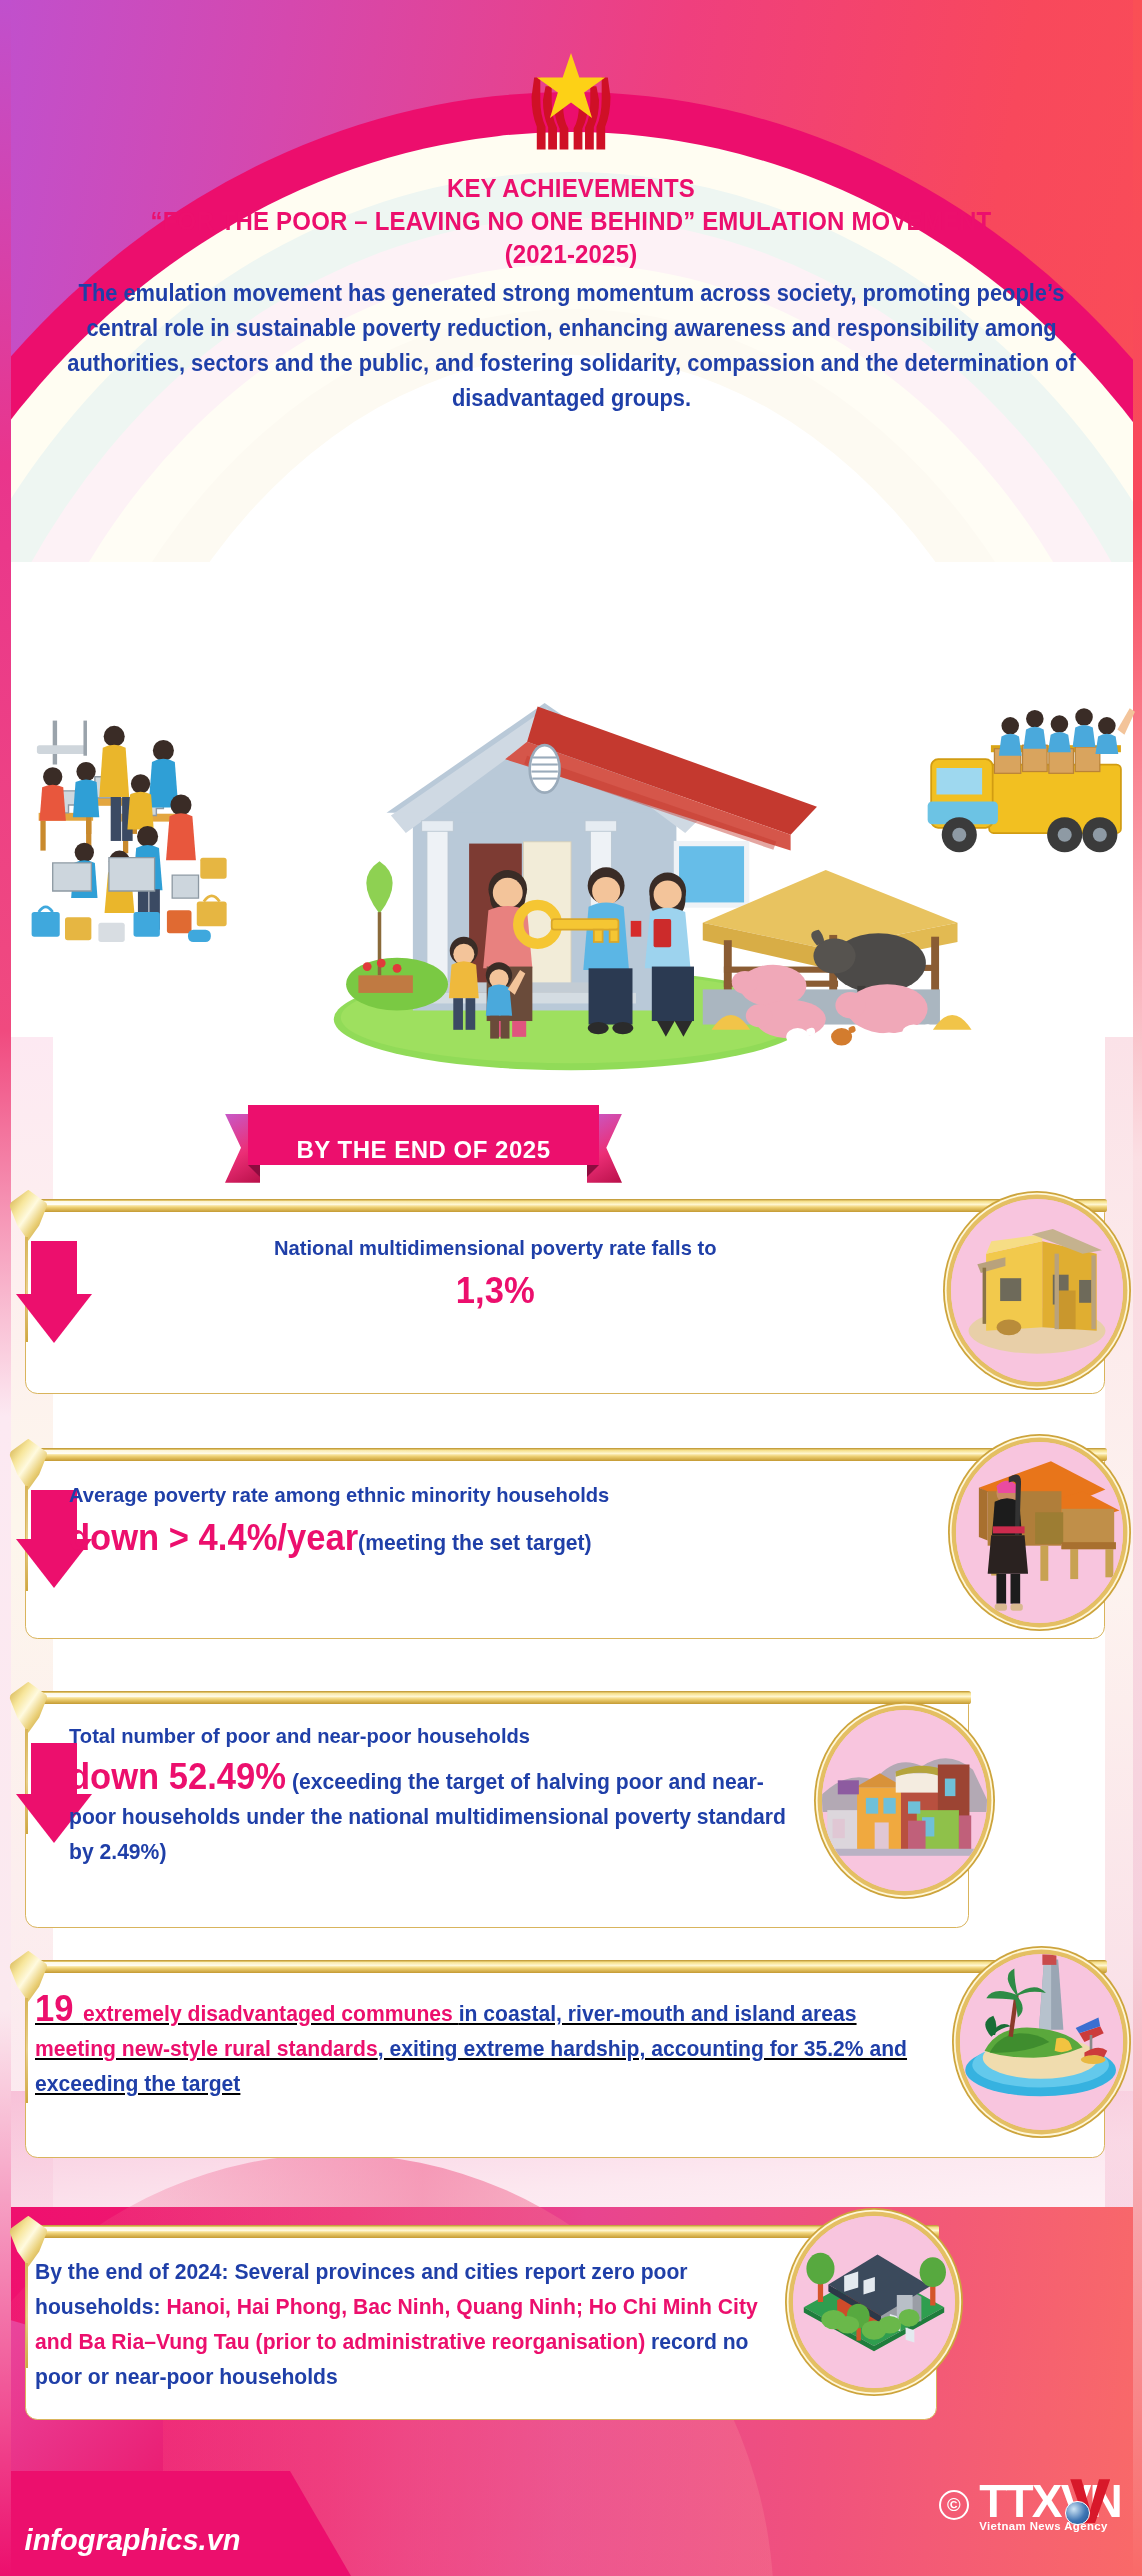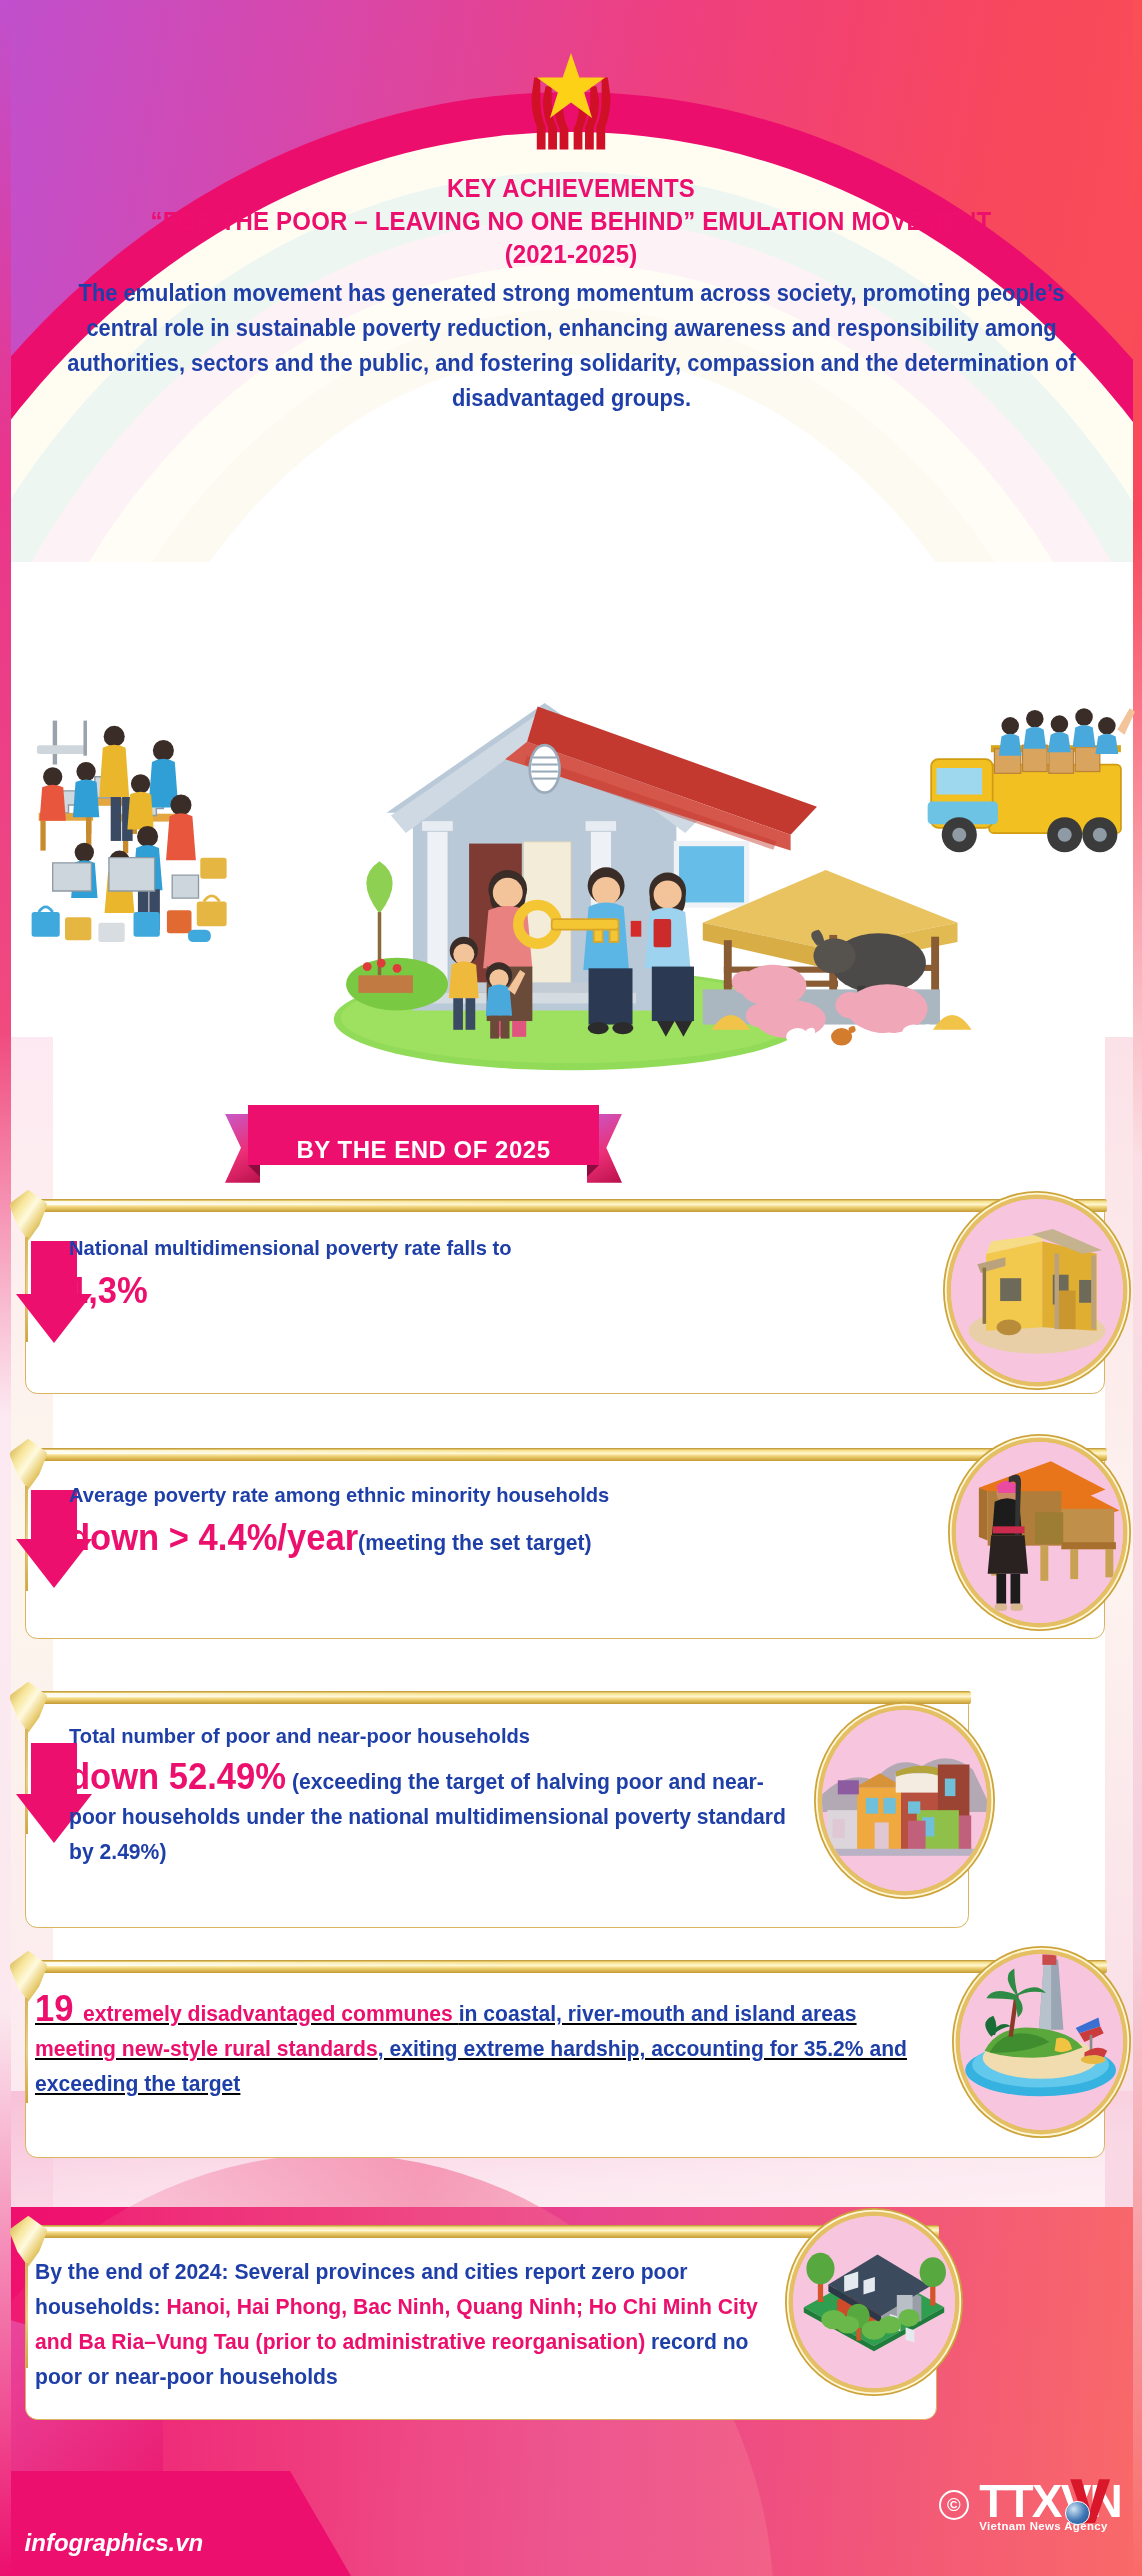--- a/index.html
+++ b/index.html
@@ -121,21 +121,21 @@
   .arrow-down .head{width:0;height:0;margin:0 auto;
     border-left:38px solid transparent;border-right:38px solid transparent;border-top:49px solid #ec0f6d;}
 
   
   .circ{position:absolute;right:19.3px;border-radius:50%;
     background:#f8c5de;
     box-shadow:0 0 0 4.4px #e4bf63, 0 0 0 6.2px #fff7d8, 0 0 0 8px #cda43c;
     overflow:hidden;}
 
   
-  .foot-url{position:absolute;left:24.6px;bottom:19.3px;z-index:8;color:#fff;font-style:italic;font-weight:700;font-size:24px;}
+  .foot-url{position:absolute;left:24.6px;bottom:19.3px;z-index:8;color:#fff;font-style:italic;font-weight:700;font-size:29px;}
   .foot-logo{position:absolute;right:21px;bottom:44px;z-index:8;display:flex;align-items:center;gap:10.5px;}
   .copy{width:30px;height:30px;border:2.3px solid #fff;border-radius:50%;color:#fff;
     font-size:18.5px;display:flex;align-items:center;justify-content:center;font-weight:700;}
   .ttx{position:relative;}
   .ttx .mark{font-size:46px;font-weight:700;color:#fff;letter-spacing:-1.8px;line-height:46px;}
   .ttx .sub{font-size:11.4px;color:#fff;font-weight:700;text-align:left;letter-spacing:0.4px;margin-top:-3.5px;}
   .ttx .vred{position:absolute;left:91px;top:1.8px;width:40px;height:44px;
     background:#d8182a;clip-path:polygon(0 0,28% 0,50% 70%,72% 0,100% 0,62% 100%,38% 100%);}
   .ttx .globe{position:absolute;left:86px;top:23px;width:24.6px;height:24.6px;border-radius:50%;
     background:radial-gradient(circle at 34% 32%,#cfe5f5 0%,#3f76b4 55%,#1d4e8c 100%);border:1.8px solid #fff;}
@@ -434,21 +434,21 @@
 <div class="ribbon">
   <div class="ribbon-tail lt"></div>
   <div class="ribbon-tail rt"></div>
   <div class="ribbon-fold l"></div>
   <div class="ribbon-fold r"></div>
   <div class="ribbon-body">
     <span>BY THE END OF 2025</span>
   </div>
 </div>
 
-<div class="card" style="left:0;top:1188px;width:1142px;height:206px;">
+<div class="card" style="left:0;top:1188px;width:1142px;height:206px;text-align:center;">
   <div class="card-box"></div>
   <div class="card-bar"></div>
   <div class="card-knob"></div>
   <div class="card-stem"></div>
   <div class="arrow-down" style="top:53px;">
     <div class="shaft" style="height:53px;"></div>
       <div class="head"></div>
   </div>
   <div class="card-content" style="top:46px;">
     <div class="card-title">National multidimensional poverty rate falls to</div>

